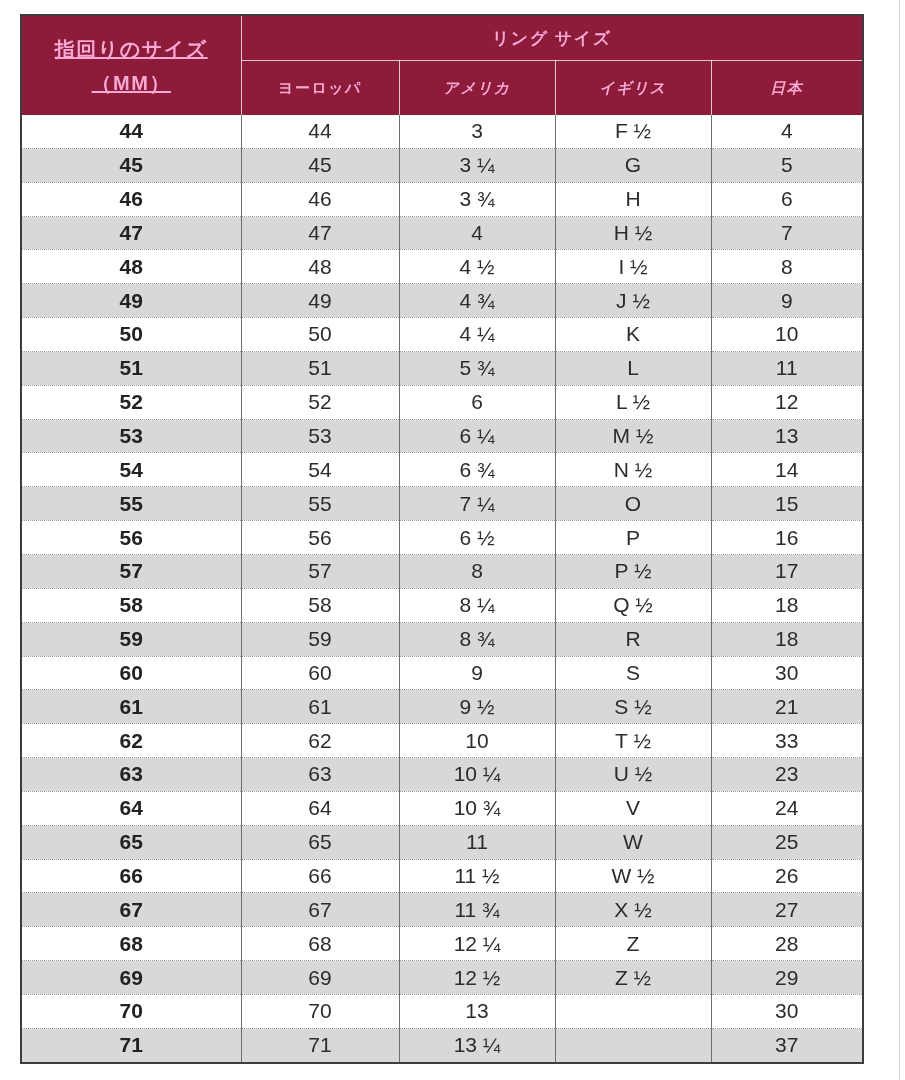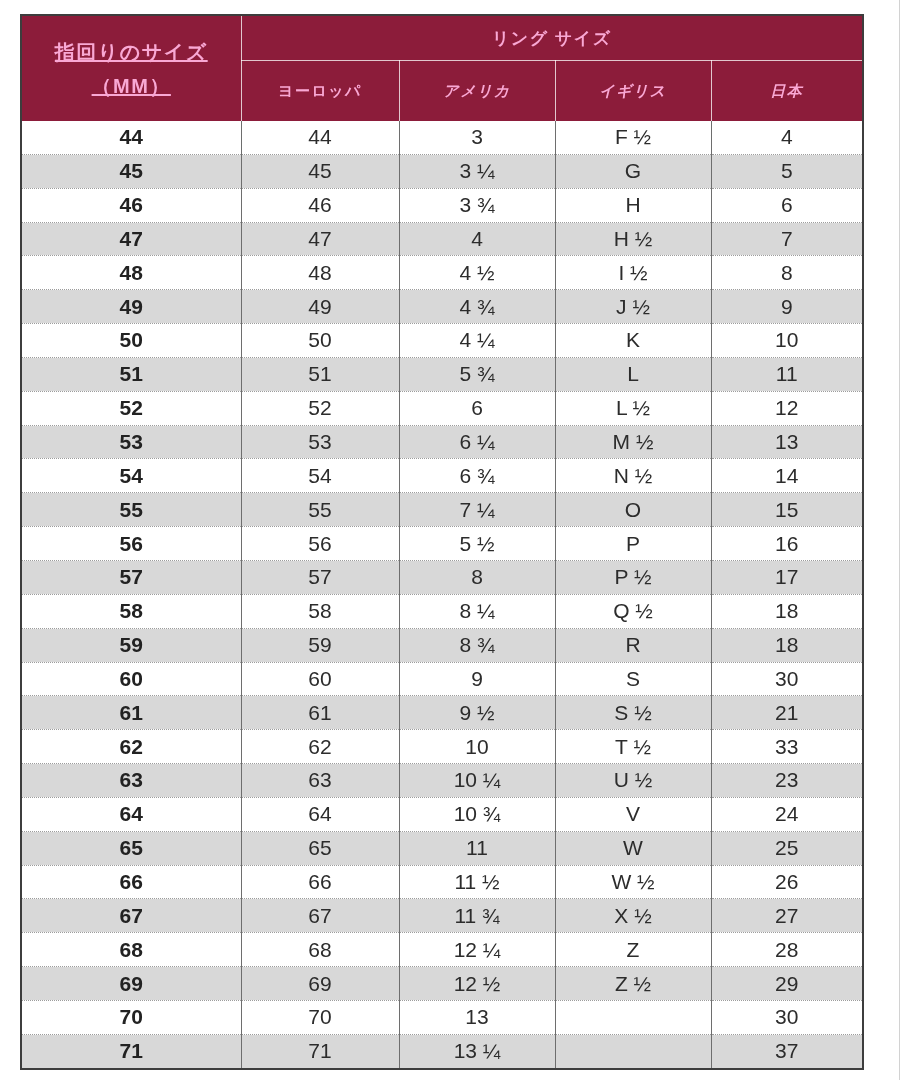--- a/index.html
+++ b/index.html
@@ -46,21 +46,21 @@
     vertical-align: middle;
     text-decoration: underline;
   }
   th.th-ring-group {
     height: 44px;
     font-size: 17px;
     border-bottom: 1px solid rgba(255,255,255,0.75);
     vertical-align: middle;
   }
   th.th-sub {
-    height: 60px;
+    height: 54px;
     font-size: 15px;
     vertical-align: middle;
   }
   th.th-sub + th.th-sub {
     border-left: 1px solid rgba(255,255,255,0.75);
     font-style: italic;
   }
   tbody td {
     height: 32.85px;
     text-align: center;
@@ -195,21 +195,21 @@
         <tr>
           <td class="cell-mm">55</td>
           <td class="cell-europe">55</td>
           <td class="cell-america">7 ¼</td>
           <td class="cell-uk">O</td>
           <td class="cell-japan">15</td>
         </tr>
         <tr>
           <td class="cell-mm">56</td>
           <td class="cell-europe">56</td>
-          <td class="cell-america">5 ½</td>
+          <td class="cell-america">6 ½</td>
           <td class="cell-uk">P</td>
           <td class="cell-japan">16</td>
         </tr>
         <tr>
           <td class="cell-mm">57</td>
           <td class="cell-europe">57</td>
           <td class="cell-america">8</td>
           <td class="cell-uk">P ½</td>
           <td class="cell-japan">17</td>
         </tr>

